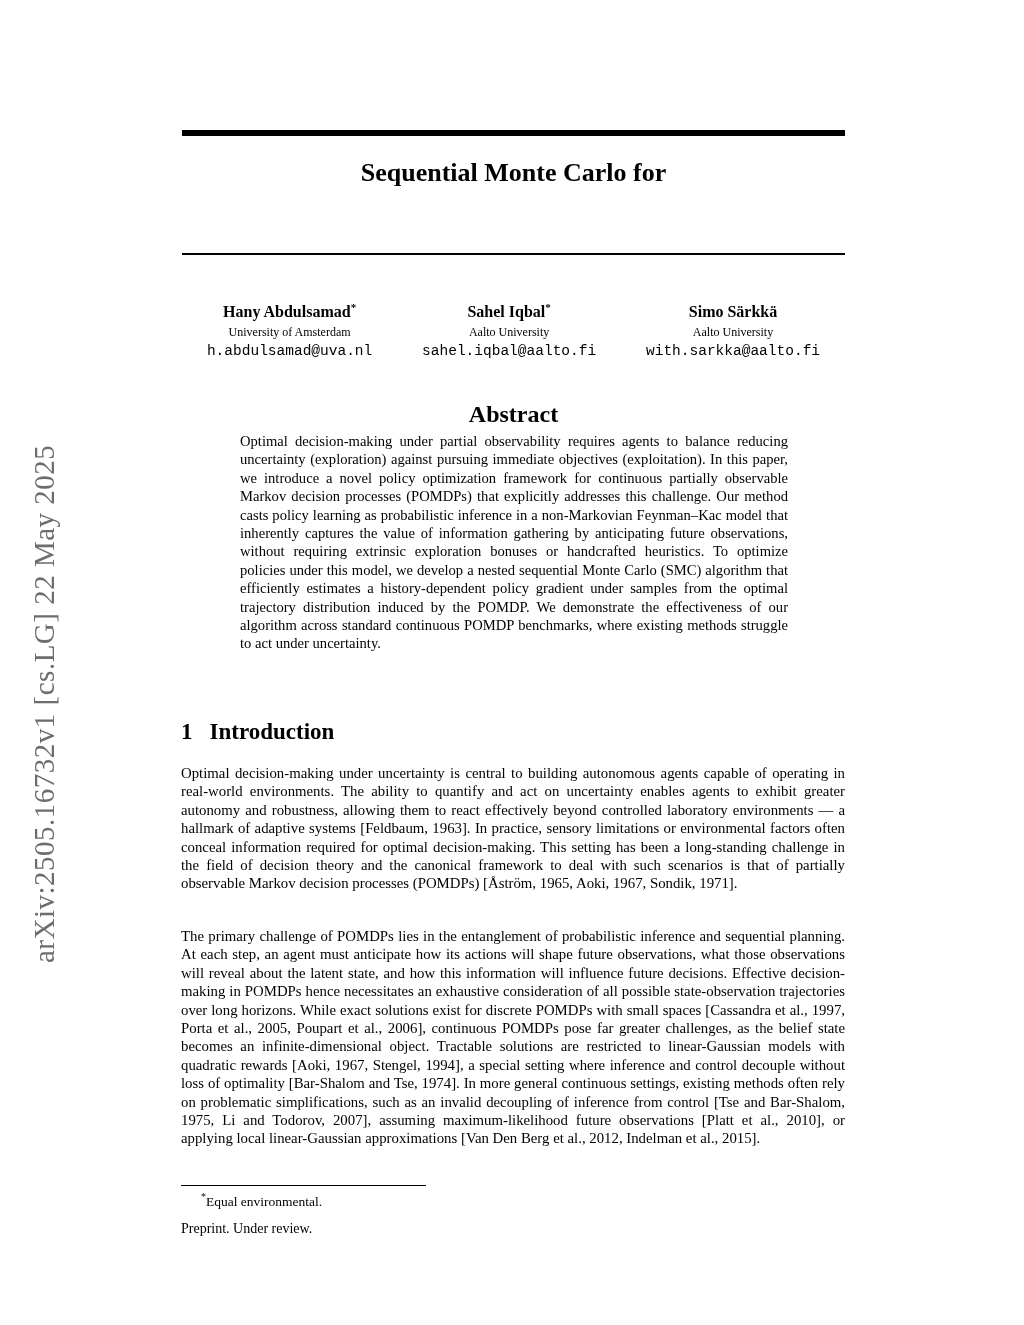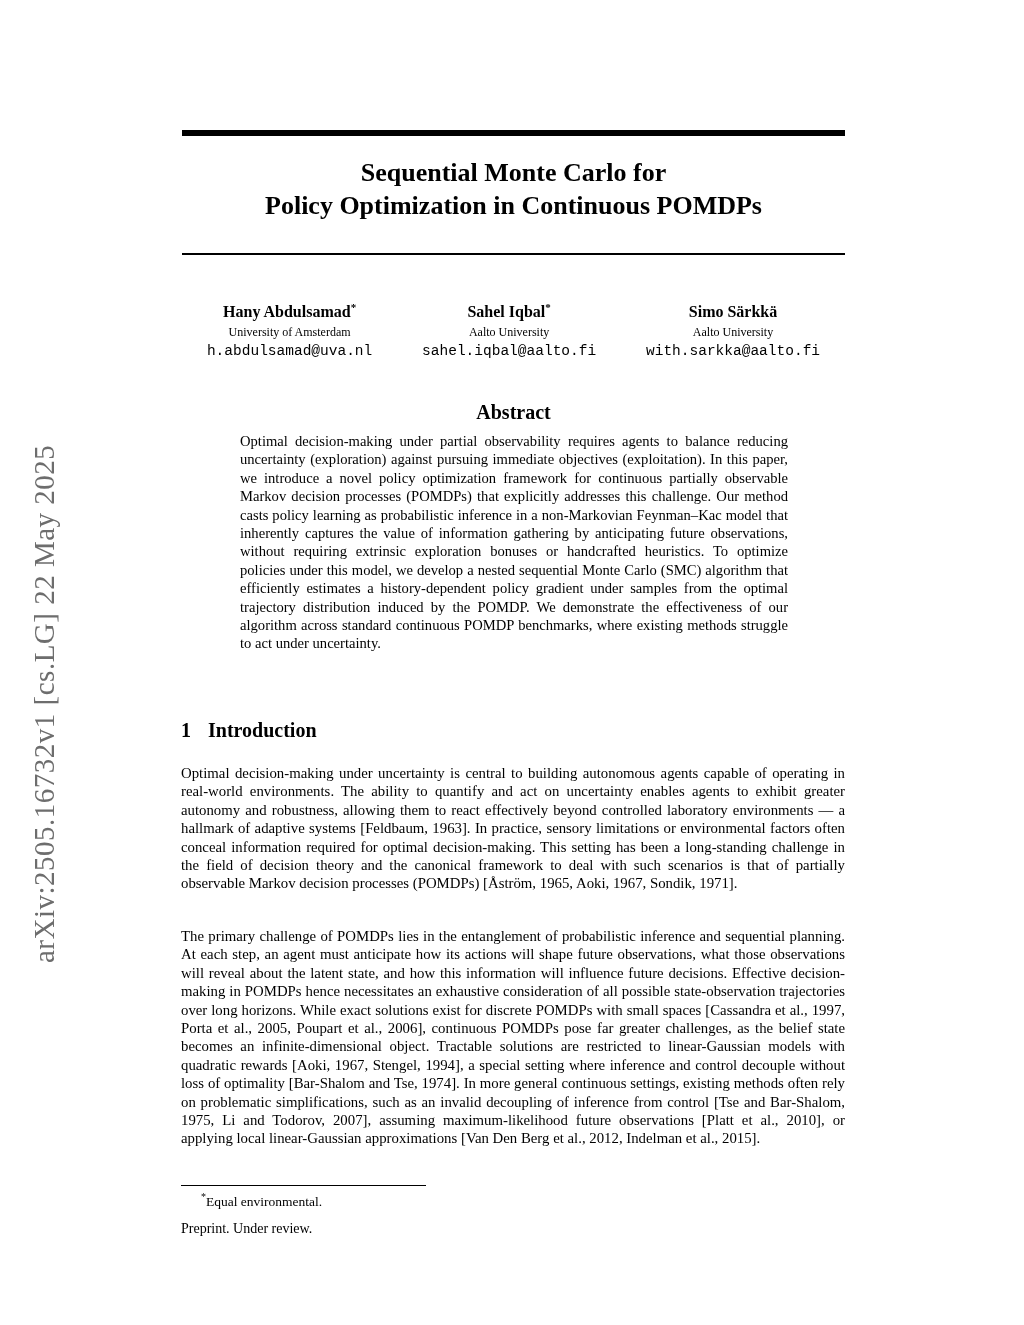--- a/index.html
+++ b/index.html
@@ -74,40 +74,40 @@
     font-size: 14.5px;
     line-height: 19px;
   }
 
   .abstract-heading {
     position: absolute;
     left: 182px;
     top: 401px;
     width: 663px;
     text-align: center;
-    font-size: 20px;
+    font-size: 24px;
     font-weight: bold;
   }
   .abstract-text {
     position: absolute;
     left: 240px;
     top: 432px;
     width: 548px;
     margin: 0;
     font-size: 14.6px;
     line-height: 18.4px;
     text-align: justify;
   }
 
   .section-heading {
     position: absolute;
     left: 181px;
     top: 719px;
     margin: 0;
-    font-size: 20px;
+    font-size: 23px;
     font-weight: bold;
   }
   .section-heading .sec-num { margin-right: 17px; }
 
   .body-para {
     position: absolute;
     left: 181px;
     width: 664px;
     margin: 0;
     font-size: 14.8px;
@@ -147,21 +147,20 @@
 <body>
 
 <div class="page">
 
   <div class="arxiv-stamp">arXiv:2505.16732v1  [cs.LG]  22 May 2025</div>
 
   <div class="rule-thick"></div>
 
   <h1 class="title">
     <span class="tline">Sequential Monte Carlo for</span>
-    <span class="tline">Policy Optimization in Continuous POMDPs</span>
   </h1>
 
   <div class="rule-thin"></div>
 
   <div class="authors">
     <div class="author">
       <div class="name"><span>Hany Abdulsamad</span><sup>*</sup></div>
       <div class="affil">University of Amsterdam</div>
       <div class="email">h.abdulsamad@uva.nl</div>
     </div>

